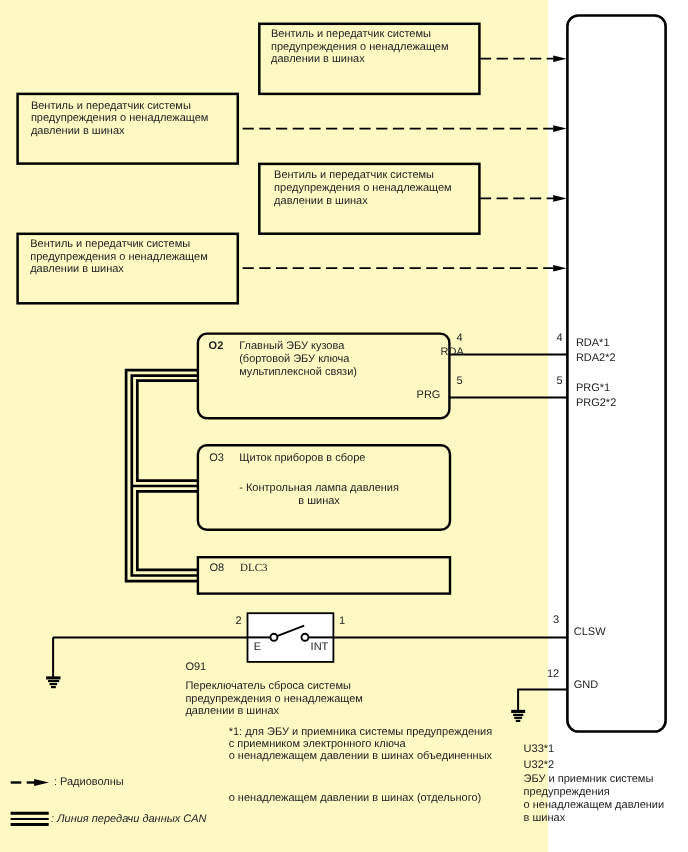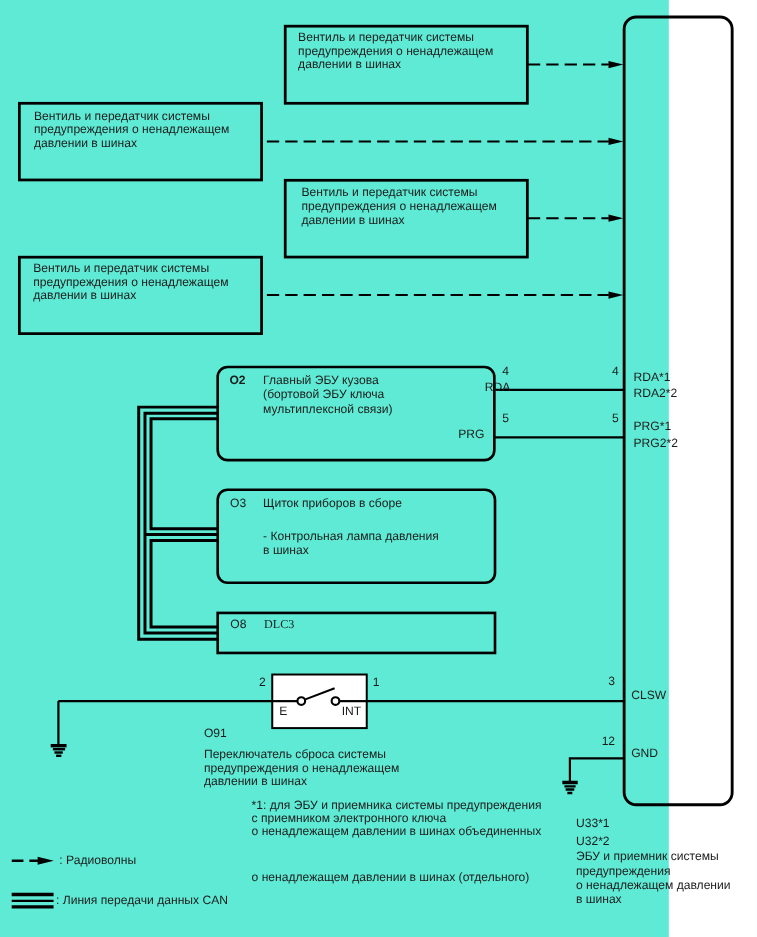--- a/index.html
+++ b/index.html
@@ -1,19 +1,19 @@
 <!DOCTYPE html>
 <html><head>
 <meta charset="utf-8">
 <style>
   html,body{margin:0;padding:0;background:#ffffff;}
   body{width:688px;height:852px;position:relative;overflow:hidden;
        font-family:"Liberation Sans",sans-serif;color:#000;
        -webkit-font-smoothing:antialiased;text-rendering:geometricPrecision;}
-  #root{position:absolute;left:0;top:0;width:608px;height:852px;background:#5eead4;}
+  #root{position:absolute;left:0;top:0;width:548px;height:852px;background:#fef9c3;}
   svg.layer{position:absolute;left:0;top:0;width:688px;height:852px;}
   .tx{position:absolute;white-space:pre;font-size:0;color:#1c1c1c;}
   .tx div{line-height:var(--lh,12.7px);font-size:11px;}
   .pin{position:absolute;white-space:pre;font-size:11px;color:#1c1c1c;}
 </style>
 </head>
 <body>
 
 <div id="root">
 
@@ -118,21 +118,21 @@
 <div class="tx" style="left:239.2px;top:339.8px;--lh:13.1px;">
   <div>Главный ЭБУ кузова</div><div>(бортовой ЭБУ ключа</div><div>мультиплексной связи)</div>
 </div>
 <div class="pin" style="left:416.6px;top:345.5px;padding-left:24px;">RDA</div>
 <div class="pin" style="left:416.6px;top:388.8px;">PRG</div>
 <div class="pin" style="left:456.6px;top:332px;">4</div>
 <div class="pin" style="left:456.6px;top:375.2px;">5</div>
 
 <div class="tx" style="left:209.2px;top:452px;"><div>O3</div></div>
 <div class="tx" style="left:239.2px;top:452px;"><div>Щиток приборов в сборе</div></div>
-<div class="tx" style="left:239.2px;top:481.6px;--lh:13.1px;">
+<div class="tx" style="left:239.2px;top:481.6px;text-align:center;--lh:13.1px;">
   <div>- Контрольная лампа давления</div><div>в шинах</div>
 </div>
 
 <div class="tx" style="left:209.4px;top:561.5px;"><div>O8</div></div>
 <div class="tx" style="left:240px;top:561.5px;font-family:Liberation Serif, serif;"><div>DLC3</div></div>
 
 <div class="pin" style="left:545px;top:332px;text-align:right;width:17.5px;">4</div>
 <div class="pin" style="left:545px;top:375.2px;text-align:right;width:17.5px;">5</div>
 <div class="pin" style="left:543px;top:614.3px;text-align:right;width:16.2px;">3</div>
 <div class="pin" style="left:541px;top:667.5px;text-align:right;width:18.2px;">12</div>
@@ -165,15 +165,15 @@
 </div>
 
 <div class="tx" style="left:228.7px;top:725.8px;--lh:12.3px;">
   <div>*1: для ЭБУ и приемника системы предупреждения</div><div>с приемником электронного ключа</div><div>о ненадлежащем давлении в шинах объединенных</div>
 </div>
 <div class="tx" style="left:228.7px;top:791.7px;--lh:12.3px;">
   <div>о ненадлежащем давлении в шинах (отдельного)</div>
 </div>
 
 <div class="pin" style="left:53.9px;top:776.2px;">: Радиоволны</div>
-<div class="pin" style="left:50.9px;top:812.6px;">: Линия передачи данных CAN</div>
+<div class="pin" style="left:50.9px;top:812.6px;font-style:italic;">: Линия передачи данных CAN</div>
 
 </div>
 
 </body></html>

